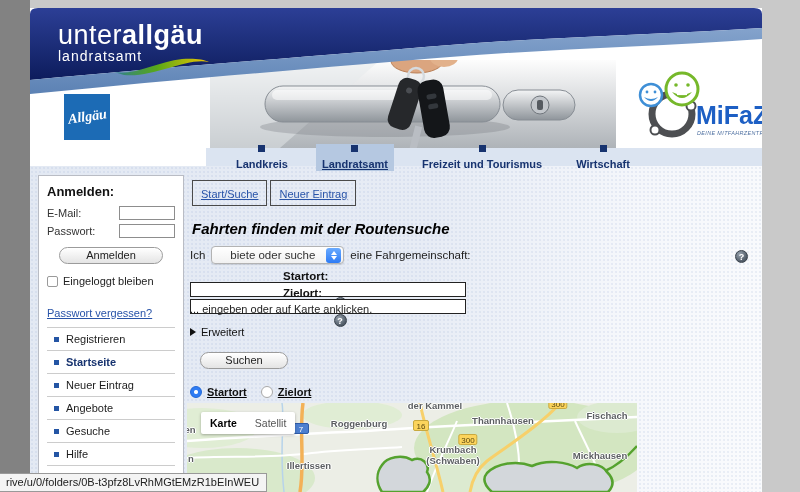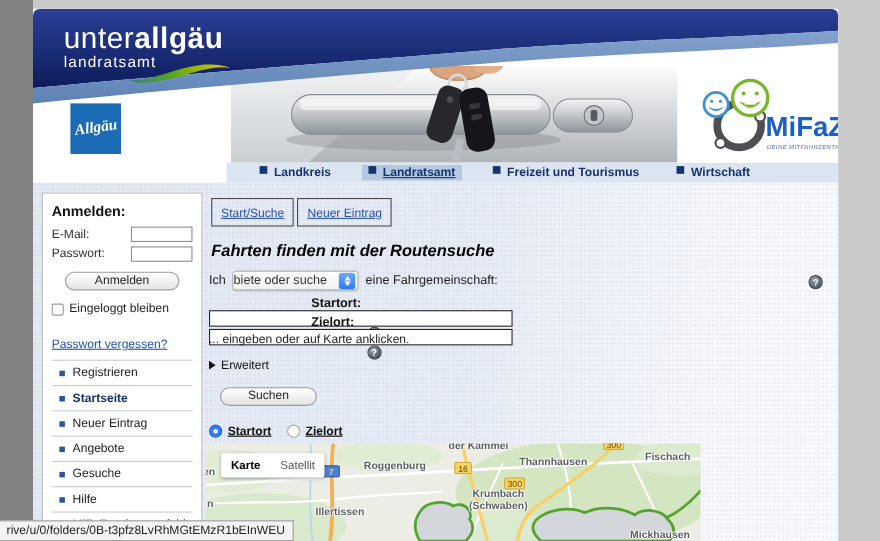--- a/index.html
+++ b/index.html
@@ -17,21 +17,21 @@
   .allgau-badge { position:absolute; left:34px; top:86px; width:46px; height:46px; background:#1c6bb5; z-index:2;
                   display:flex; align-items:center; justify-content:center; }
   .allgau-badge span { color:#fff; font-family:"Liberation Serif", serif; font-style:italic; font-weight:bold;
                   font-size:14px; transform:rotate(-8deg); }
   .photo { position:absolute; left:180px; top:52px; width:406px; height:88px; z-index:1; overflow:hidden; }
   .mifaz-box { position:absolute; left:592px; top:56px; width:140px; height:84px; background:#fff; z-index:2; }
 
   
   .navbar { position:absolute; left:176px; top:140px; width:556px; height:18px; background:#dbe4f1; z-index:4;
             display:flex; align-items:center; gap:22px; padding-left:24px; }
-  .nav-item { display:flex; align-items:flex-start; gap:6px; padding:1px 6px; cursor:pointer; }
+  .nav-item { display:flex; align-items:center; gap:6px; padding:1px 6px; cursor:pointer;flex-direction:column; }
   .nav-item .nav-bullet { width:7px; height:7px; background:#17336f; }
   .nav-item .nav-label { font-size:11px; font-weight:bold; color:#17336f; white-space:nowrap; }
   .nav-item.active { background:#b5c8e1; }
   .nav-item.active .nav-label { text-decoration:underline; }
 
   
   .content-bg { position:absolute; left:0; top:158px; width:732px; height:326px;
     background:
       radial-gradient(circle, rgba(150,170,210,.16) 1px, transparent 1.2px) 0 0/4px 4px,
       linear-gradient(100deg,#e3e9f3 0%,#e7ecf5 52%,#f5f7fb 78%,#fafbfd 100%); }
@@ -56,21 +56,21 @@
   .sb-menu li.active .mlabel { font-weight:bold; color:#17336f; }
 
   
   .tab-bar { position:absolute; left:162px; top:172px; display:flex; gap:3px; z-index:5; }
   .tab { border:1px solid #4a4a4a; padding:3px 8px; cursor:pointer; }
   .tab span { font-size:11px; color:#2853a8; text-decoration:underline; white-space:nowrap; }
   .page-heading { position:absolute; left:162px; top:212px; font-size:15px; font-weight:bold; color:#000000; z-index:5;font-style:italic; }
   .row-ich { position:absolute; left:160px; top:238px; display:flex; align-items:center; gap:6px; z-index:5;
              font-size:11.5px; color:#222; }
   .select { display:inline-flex; align-items:center; height:18px; border:1px solid #b3b3b3; border-radius:4px;
-            background:linear-gradient(#ffffff,#f1f1f1); padding:0 2px 0 0; gap:8px; cursor:pointer;
+            background:linear-gradient(#ffffff,#f1f1f1); padding:0 2px 0 18px; gap:8px; cursor:pointer;
             box-shadow:0 1px 1px rgba(0,0,0,.12); }
   .select .sel-value { font-size:11.5px; color:#333; min-width:88px; }
   .stepper { width:15px; height:15px; border-radius:3px; background:linear-gradient(#6aabff,#2d7bf5);
              display:flex; flex-direction:column; align-items:center; justify-content:center; gap:1px; }
   .tri-up { width:0; height:0; border-left:3px solid transparent; border-right:3px solid transparent; border-bottom:4px solid #fff; }
   .tri-down { width:0; height:0; border-left:3px solid transparent; border-right:3px solid transparent; border-top:4px solid #fff; }
   .field-row { position:absolute; z-index:5; display:flex; align-items:center;flex-direction:column; }
   .field-label { font-size:11.5px; font-weight:bold; color:#111; width:90px; }
   .text-input { width:276px; height:15px; border:1px solid #222; background:#fff; font-size:11px; padding:0 3px; }
   .help { width:13px; height:13px; border-radius:50%; border:1px solid #39424c; color:#fff; font-size:9px;
@@ -359,21 +359,21 @@
         <span class="mc sel">Karte</span>
         <span class="mc unsel">Satellit</span>
       </div>
     <div>
         <div class="map-label" style="left: 248px; top: -2px;">der Kammel</div>
         <div class="map-label" style="left: 172px; top: 16px;">Roggenburg</div>
         <div class="map-label" style="left: 316px; top: 13px;">Thannhausen</div>
         <div class="map-label" style="left: 420px; top: 8px;">Fischach</div>
         <div class="map-label" style="left: 266px; top: 42px;">Krumbach
 (Schwaben)</div>
-        <div class="map-label" style="left: 413px; top: 48px; margin-top: 31px;">Mickhausen</div>
+        <div class="map-label" style="left: 413px; top: 48px;">Mickhausen</div>
         <div class="map-label" style="left: 122px; top: 58px;">Illertissen</div>
         <div class="map-label" style="left: 3px; top: 22px;">en</div>
         <div class="map-label" style="left: 4px; top: 51px;">n</div>
       </div>
     <div>
         <div class="map-badge motorway" style="left: 114px; top: 20px;">7</div>
         <div class="map-badge route" style="left: 234px; top: 17px;">16</div>
         <div class="map-badge route" style="left: 281px; top: 31px;">300</div>
         <div class="map-badge route" style="left: 371px; top: -5px;">300</div>
       </div>

